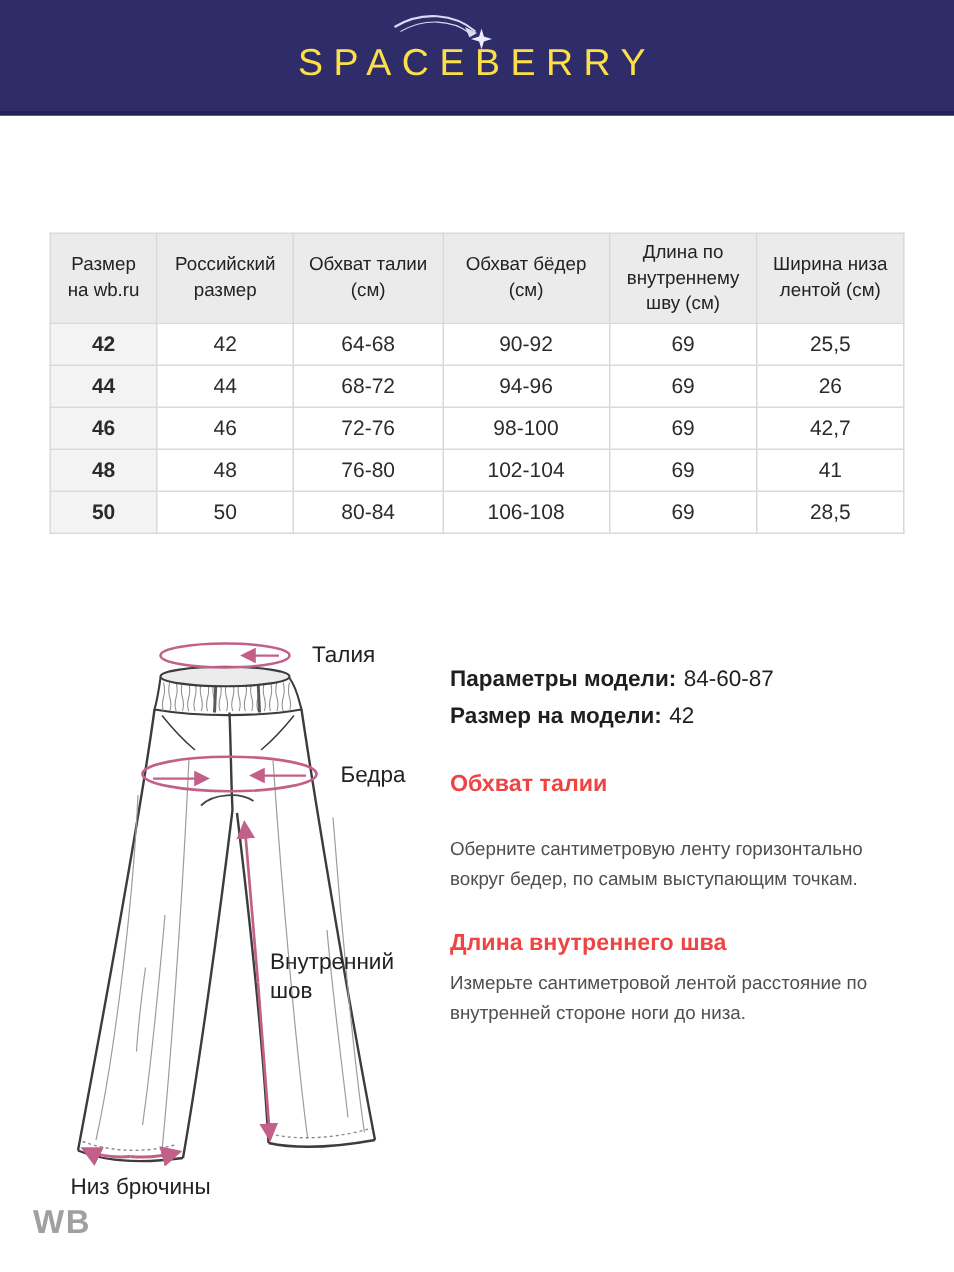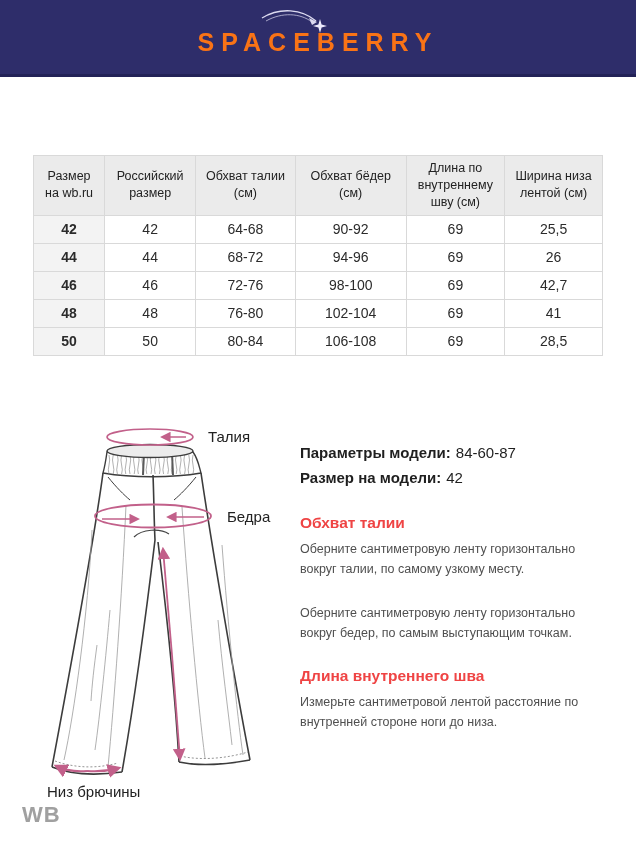--- a/index.html
+++ b/index.html
@@ -11,21 +11,21 @@
   }
 
   
   .brand-header {
     position:absolute; left:0; top:0; width:636px; height:77px;
     background:#2e2d6a; border-bottom:3px solid #232257;
     display:flex; align-items:center; justify-content:center;
   }
   .logo-wrap { position:relative; display:inline-block; }
   .logo-text {
-    font-size:25px; letter-spacing:7px; color:#f97316; font-weight:700;
+    font-size:25px; letter-spacing:7px; color:#fde047; font-weight:400;
     padding-top:10px; display:inline-block;
   }
   .comet { position:absolute; top:-12px; left:56px; }
 
   
   .size-table {
     position:absolute; left:33px; top:155px; width:570px;
     border-collapse:collapse; table-layout:fixed;
   }
   .size-table th, .size-table td {
@@ -222,32 +222,32 @@
 
       <path d="M150,240 L141,134" fill="none" stroke="#c2608a" stroke-width="1.8" marker-end="url(#arrPink)"></path>
       <path d="M150,240 L158,344" fill="none" stroke="#c2608a" stroke-width="1.8" marker-end="url(#arrPink)"></path>
 
       <path d="M65,356 C52,357 42,355 34,351" fill="none" stroke="#c2608a" stroke-width="2" marker-end="url(#arrPink)"></path>
       <path d="M65,356 C76,357 86,356 97,353" fill="none" stroke="#c2608a" stroke-width="2" marker-end="url(#arrPink)"></path>
     </svg>
 
     <div class="diag-label lbl-waist">Талия</div>
     <div class="diag-label lbl-hips">Бедра</div>
+    <div class="diag-label lbl-inseam">Внутренний шов</div>
     <div class="diag-label lbl-hem">Низ брючины</div>
   </div>
 
   <div class="info-col">
     <div>
         <div class="model-line"><span class="model-label">Параметры модели:</span><span class="model-value">84-60-87</span></div>
         <div class="model-line"><span class="model-label">Размер на модели:</span><span class="model-value">42</span></div>
       </div>
     <div>
         <div class="guide-section">
           <div class="guide-title">Обхват талии</div>
-          <div class="guide-text">Оберните сантиметровую ленту горизонтально вокруг талии, по самому узкому месту.</div>
         </div>
         <div class="guide-section">
           <div class="guide-text">Оберните сантиметровую ленту горизонтально вокруг бедер, по самым выступающим точкам.</div>
         </div>
         <div class="guide-section">
           <div class="guide-title">Длина внутреннего шва</div>
           <div class="guide-text">Измерьте сантиметровой лентой расстояние по внутренней стороне ноги до низа.</div>
         </div>
       </div>
   </div>

